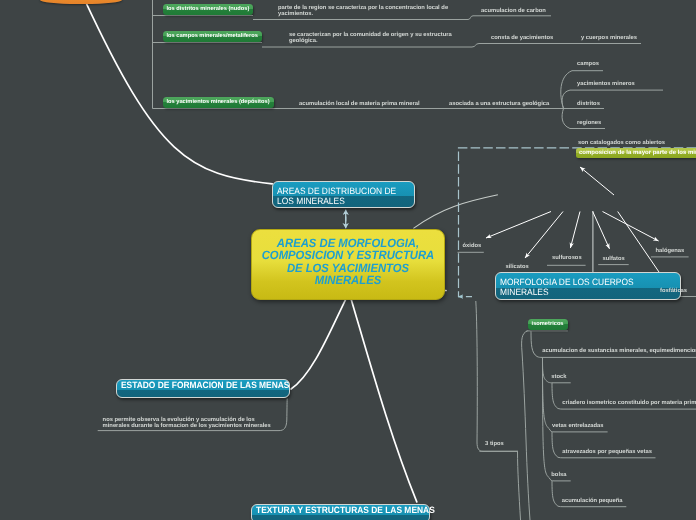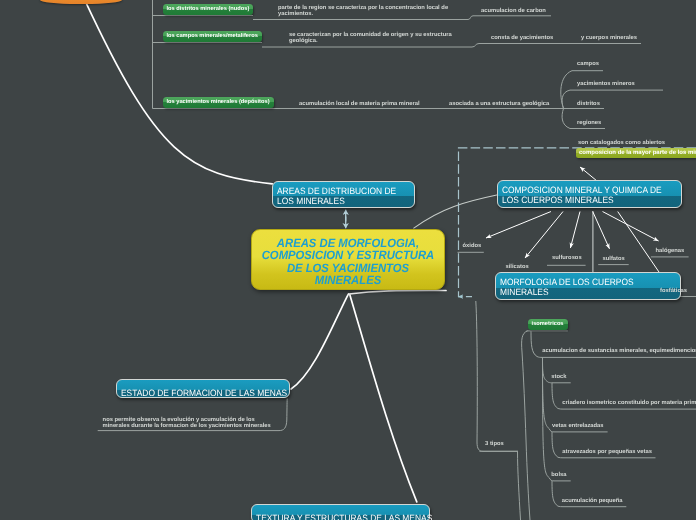--- a/index.html
+++ b/index.html
@@ -22,21 +22,21 @@
         box-shadow:1px 1.5px 2px rgba(0,0,0,.35);}
 
   
   .teal{position:absolute;border-radius:6px;color:#fff;
         background:linear-gradient(#1a9cc0 0%,#1791b2 56%,#136780 56%,#12647c 100%);
         border:1.5px solid #d2d7d4;
         box-shadow:1px 2px 3px rgba(0,0,0,.45);
         font-size:9.2px;line-height:9.9px;
         box-sizing:border-box;padding:5.3px 0 0 4px;}
   .teal>div{transform:scaleX(.915);transform-origin:left center;white-space:nowrap;}
-  .teal.one-line{padding-top:9px;padding-left:4px;}
+  .teal.one-line{padding-top:1px;padding-left:4px;font-weight:bold;}
 
   
   .yellow{position:absolute;border-radius:9px;text-align:center;
           color:#1d9fd0;font-weight:bold;font-style:italic;
           background:linear-gradient(#ecdf3e 0%,#e7de3c 45%,#d2c41e 75%,#c8ba14 100%);
           border:1px solid #b3a712;
           box-shadow:1px 2px 4px rgba(0,0,0,.45);
           font-size:12px;line-height:12.2px;
           box-sizing:border-box;padding-top:7.2px;}
   .yellow>div{transform:scaleX(.94);white-space:nowrap;}
@@ -147,39 +147,35 @@
 
   <div class="pill" style="left:162.5px;top:4px;">los distritos minerales (nudos)</div>
   <div class="pill" style="left:162.5px;top:31px;">los campos minerales/metaliferos</div>
   <div class="pill" style="left:162.5px;top:97px;">los yacimientos minerales (depósitos)</div>
 
   <div class="teal" style="left:272px;top:181px;width:143px;height:27px;">
     <div>AREAS DE DISTRIBUCION DE</div>
     <div>LOS MINERALES</div>
   </div>
 
-  <div class="teal" style="left:497px;top:180px;width:185px;height:28px;">
-    <div>COMPOSICION MINERAL Y QUIMICA DE</div>
-    <div>LOS CUERPOS MINERALES</div>
-  </div>
 
   <div class="teal" style="left:495px;top:272px;width:186px;height:28px;">
     <div>MORFOLOGIA DE LOS CUERPOS</div>
     <div>MINERALES</div>
   </div>
 
   <div class="teal one-line" style="left:116px;top:379px;width:174px;height:19px;">
     <div>ESTADO DE FORMACION DE LAS MENAS</div>
   </div>
 
   <div class="teal one-line" style="left:250.8px;top:503.5px;width:179.5px;height:19px;">
     <div>TEXTURA Y ESTRUCTURAS DE LAS MENAS</div>
   </div>
 
-  <div class="yellow" style="left:251px;top:229px;width:194px;height:61px;">
+  <div class="yellow" style="left:251px;top:229px;width:194px;height:71px;">
     <div>AREAS DE MORFOLOGIA,</div>
     <div>COMPOSICION Y ESTRUCTURA</div>
     <div>DE LOS YACIMIENTOS</div>
     <div>MINERALES</div>
   </div>
 
   <div class="olive" style="left:576px;top:148.3px;height:10px;line-height:10px;padding:0 3px;font-size:6px;white-space:nowrap;">composicion de la mayor parte de los minerales</div>
 
   <div class="leaf" style="left:278px;top:5.6px;">
     <div>parte de la region se caracteriza por la concentracion local de</div>

